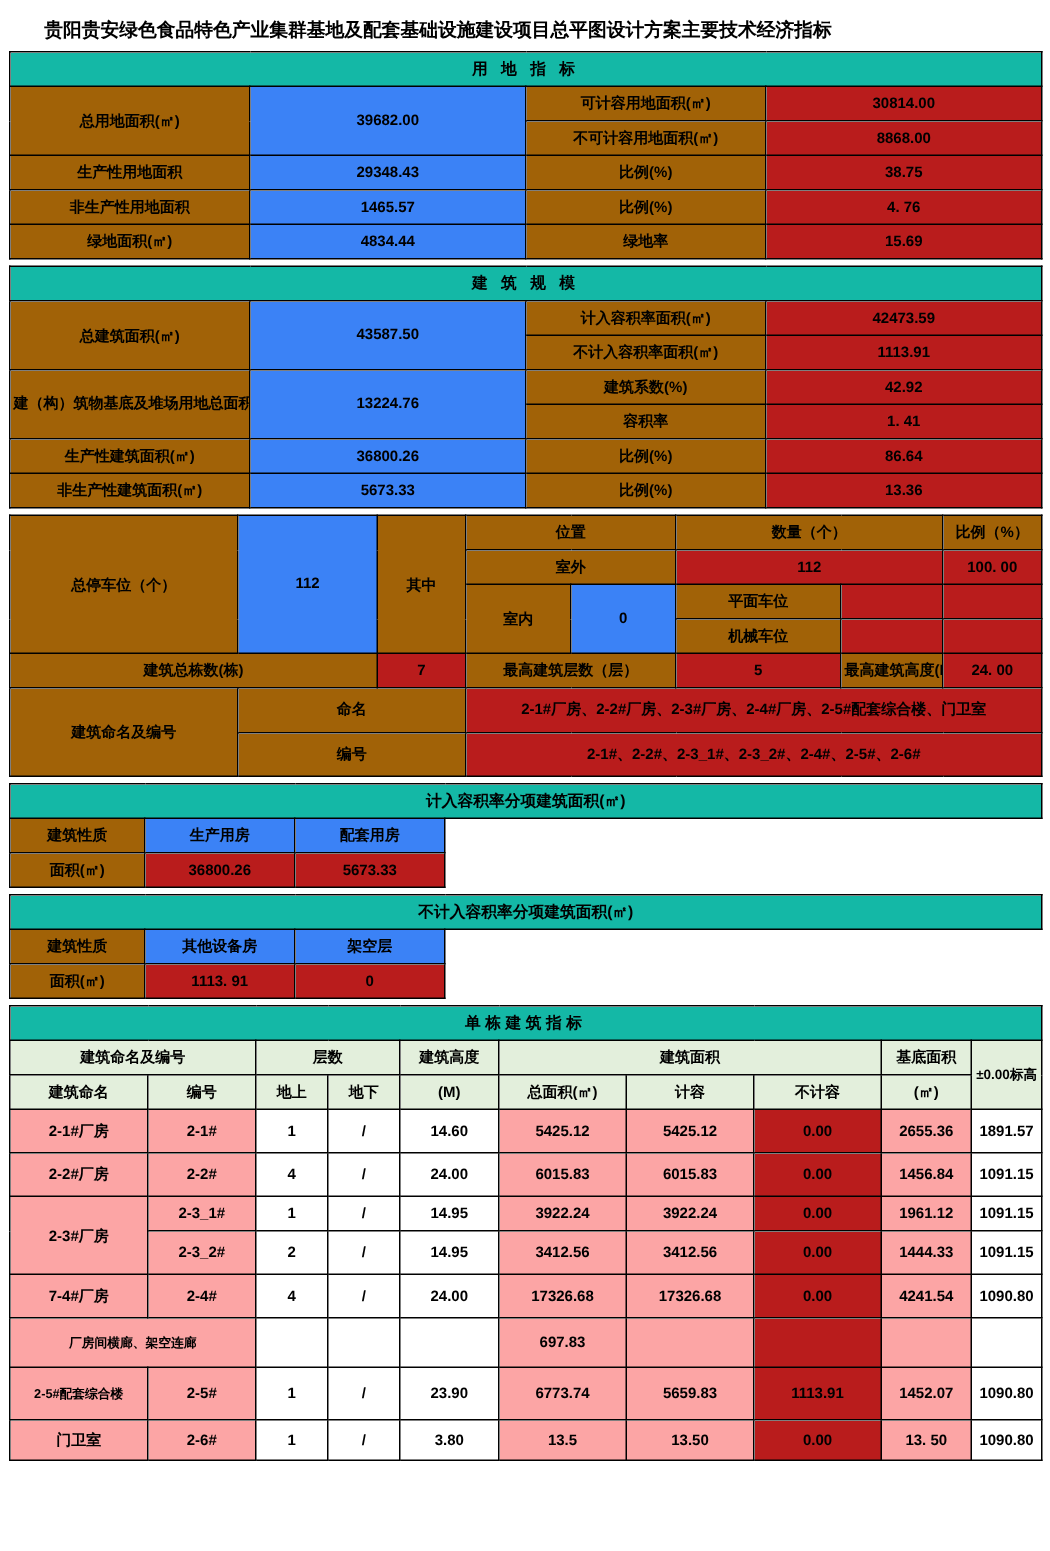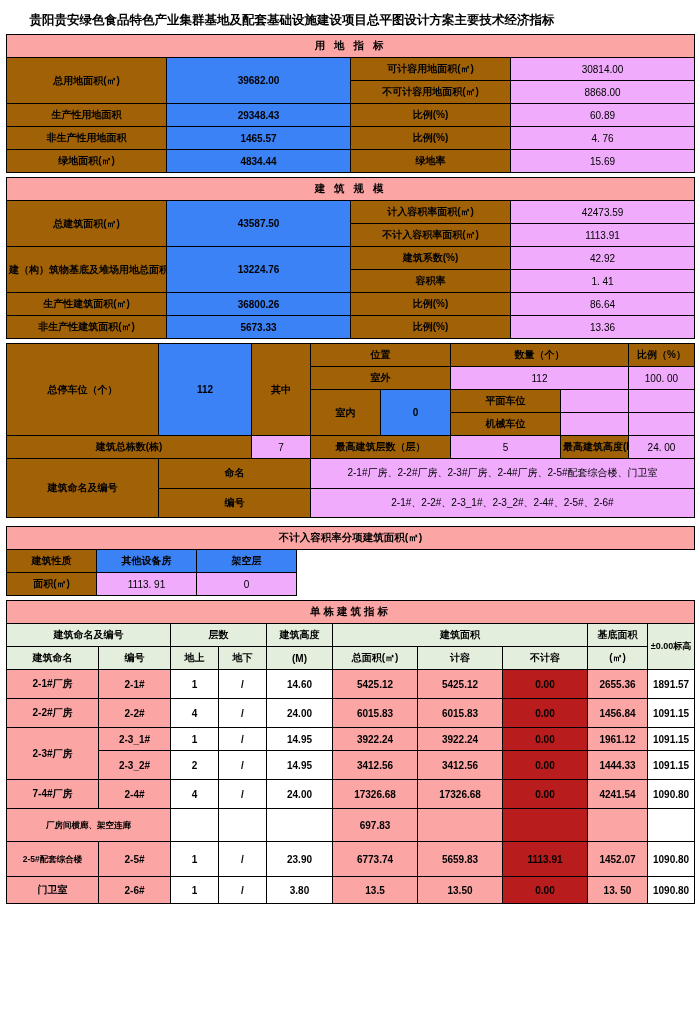--- a/index.html
+++ b/index.html
@@ -27,29 +27,29 @@
   table.grid td{
     border:1px solid #000;
     text-align:center;
     vertical-align:middle;
     height:20px;
     padding:1px 2px;
     overflow:hidden;
     white-space:nowrap;
   }
   .sect{
-    background:#fca5a5;
+    background:#14b8a6;
     font-weight:bold;
     letter-spacing:3px;
     font-size:10.5px;
     height:18px;
   }
   .lbl{background:#a16207;font-weight:bold;}
   .val-gg{background:#3b82f6;font-weight:bold;}
-  .val-p{background:#f0abfc;font-weight:normal;}
+  .val-p{background:#b91c1c;font-weight:bold;}
   .yellow{background:#fca5a5;font-weight:bold;}
   .green-c{background:#b91c1c;font-weight:bold;}
   .hdr{background:#e3efdc;font-weight:bold;}
   .wht{background:#ffffff;font-weight:bold;}
   .tiny{font-size:8.5px;}
   .wrap{white-space:normal;line-height:12px;}
   .spacer{height:4px;}
 </style>
 </head>
 <body>
@@ -76,21 +76,21 @@
       <td class="val-p">30814.00</td>
     </tr>
     <tr>
       <td class="lbl">不可计容用地面积(㎡)</td>
       <td class="val-p">8868.00</td>
     </tr>
     <tr>
       <td class="lbl">生产性用地面积</td>
       <td class="val-gg">29348.43</td>
       <td class="lbl">比例(%)</td>
-      <td class="val-p">60.89</td>
+      <td class="val-p">38.75</td>
     </tr>
     <tr>
       <td class="lbl">非生产性用地面积</td>
       <td class="val-gg">1465.57</td>
       <td class="lbl">比例(%)</td>
       <td class="val-p">4. 76</td>
     </tr>
     <tr>
       <td class="lbl">绿地面积(㎡)</td>
       <td class="val-gg">4834.44</td>
@@ -204,20 +204,45 @@
     </tr>
     <tr>
       <td class="lbl" colspan="2">编号</td>
       <td class="val-p" colspan="5">2-1#、2-2#、2-3_1#、2-3_2#、2-4#、2-5#、2-6#</td>
     </tr>
   </tbody>
     </table>
 
   <div class="spacer"></div>
 
+  <table class="grid">
+    <colgroup>
+      <col style="width:90px">
+        <col style="width:100px">
+        <col style="width:100px">
+        <col style="width:398px">
+    </colgroup>
+    <tbody>
+        <tr>
+      <td class="sect" colspan="4" style="letter-spacing:0px">计入容积率分项建筑面积(㎡)</td>
+    </tr>
+    <tr>
+      <td class="lbl">建筑性质</td>
+      <td class="val-gg">生产用房</td>
+      <td class="val-gg">配套用房</td>
+      <td style="border:none"></td>
+    </tr>
+    <tr>
+      <td class="lbl">面积(㎡)</td>
+      <td class="val-p">36800.26</td>
+      <td class="val-p">5673.33</td>
+      <td style="border:none"></td>
+    </tr>
+  </tbody>
+    </table>
 
   <div class="spacer"></div>
 
   <table class="grid">
     <colgroup>
       <col style="width:90px">
         <col style="width:100px">
         <col style="width:100px">
         <col style="width:398px">
     </colgroup>

